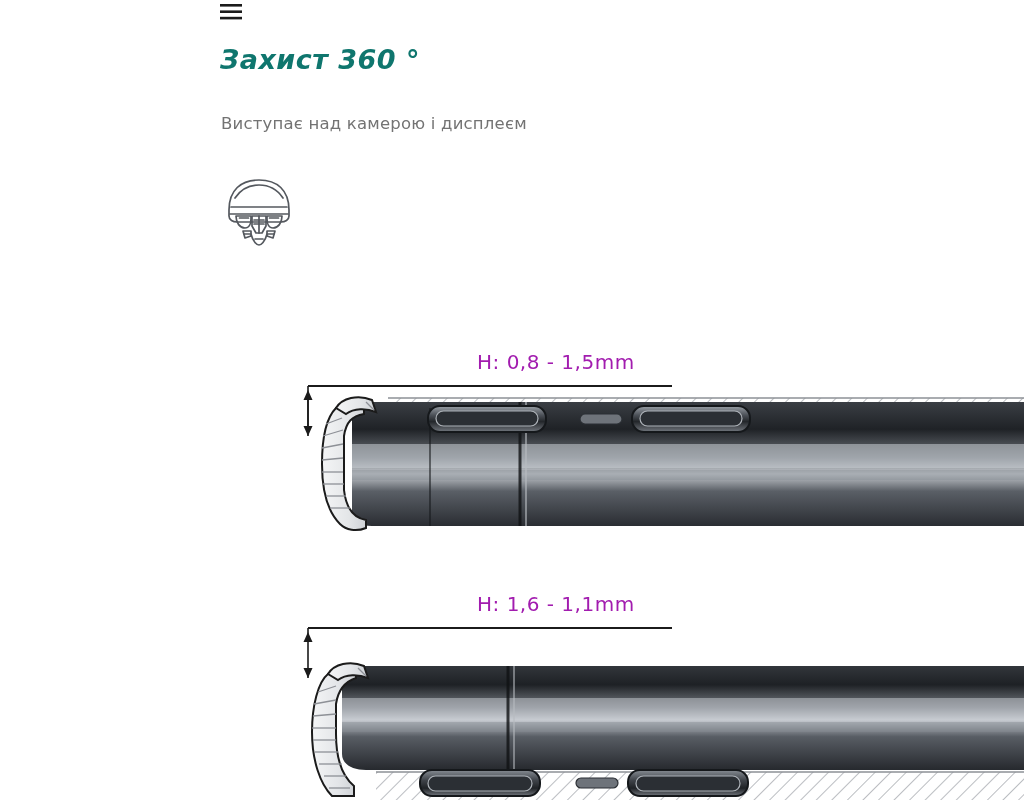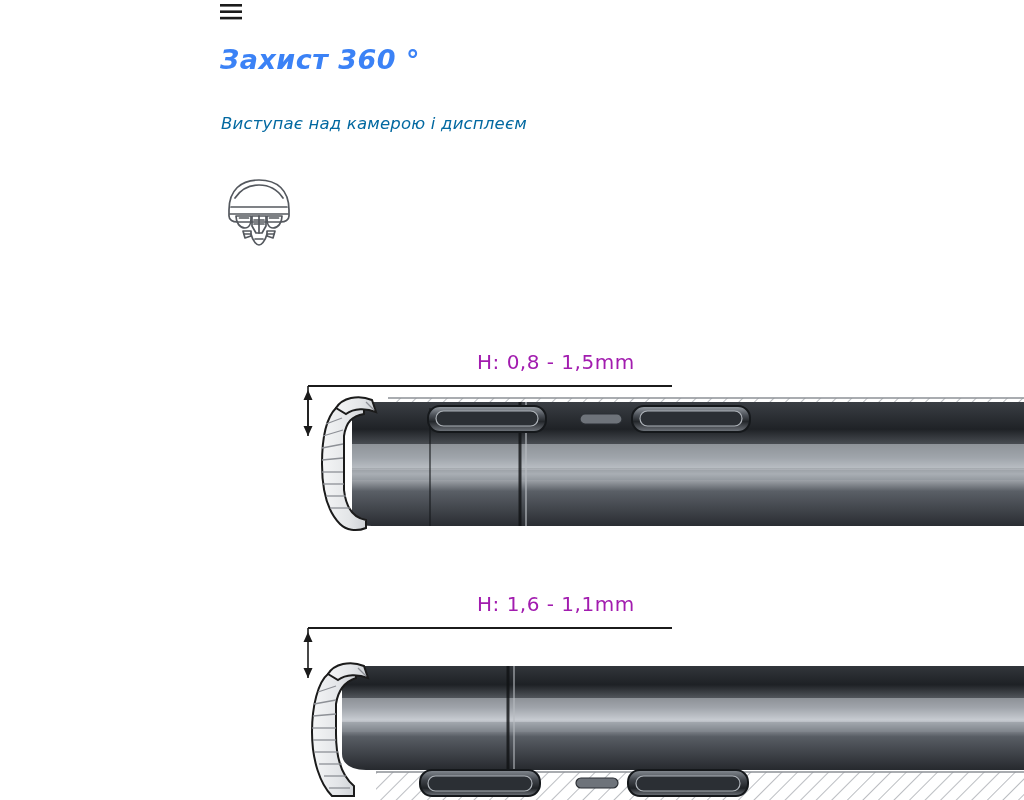--- a/index.html
+++ b/index.html
@@ -33,32 +33,31 @@
     user-select: none;
   }
   .title {
     position: absolute;
     left: 220px;
     top: 44px;
     font-family: "DejaVu Sans", sans-serif;
     font-size: 27px;
     font-weight: 700;
     font-style: italic;
-    color: #3b82f6;
+    color: #0f766e;
     letter-spacing: 0.5px;
   }
   .subtitle {
     position: absolute;
     left: 221px;
     top: 114px;
     font-size: 16.5px;
-    color: #0369a1;
+    color: #737373;
     letter-spacing: 0.2px;
     font-weight: 400;
-    font-style: italic;
   }
 
   
   .mask-icon {
     position: absolute;
     left: 221px;
     top: 176px;
     width: 76px;
     height: 72px;
   }

